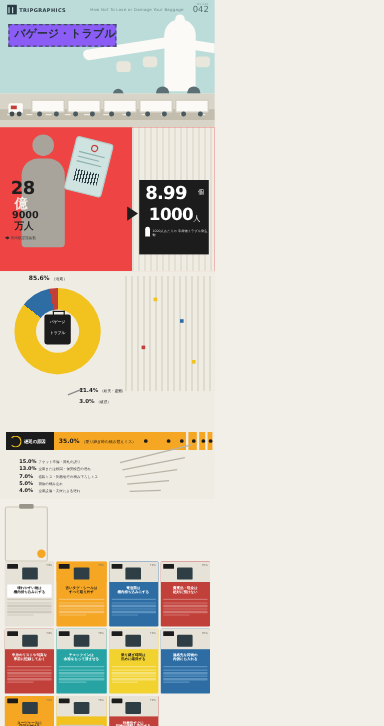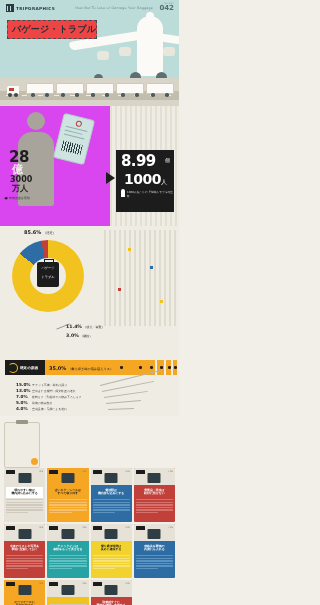--- a/index.html
+++ b/index.html
@@ -15,24 +15,24 @@
   .header{position:relative;height:78px;background:#bcdcd9;overflow:hidden;}
   .hdr-top{position:relative;height:16px;}
   .logo{position:absolute;left:6px;top:4px;display:flex;align-items:center;gap:2px;}
   .logo-mark{width:8px;height:8px;background:#2b3a42;position:relative;}
   .logo-mark:before{content:"";position:absolute;left:1px;top:1.5px;width:1.2px;height:5px;background:#bcdcd9;}
   .logo-mark:after{content:"";position:absolute;left:4px;top:1.5px;width:1.2px;height:5px;background:#bcdcd9;}
   .logo-txt{font-size:4.2px;letter-spacing:.35px;color:#2b3a42;font-weight:bold;}
   .hdr-en{position:absolute;right:26px;top:6px;font-size:3.3px;color:#6f8b8d;letter-spacing:.2px;}
   .hdr-num{position:absolute;right:5px;top:2px;text-align:right;}
   .hdr-num .no{font-size:2.4px;color:#7e999b;letter-spacing:.2px;}
-  .hdr-num .pg{font-size:7px;color:#51706f;font-weight:bold;line-height:7px;}
+  .hdr-num .pg{font-size:7px;color:#51706f;font-weight:normal;line-height:7px;}
 
   .title-box{position:absolute;left:7px;top:20px;width:82px;border:1.1px dashed #3d4f54;
-             background:#ef4444;padding:3px 2px 3px 4px;z-index:6;}
+             background:#8b5cf6;padding:3px 2px 3px 4px;z-index:6;}
   .t-line1{font-size:9px;font-weight:bold;color:#23323a;letter-spacing:.2px;line-height:11px;white-space:nowrap;}
   .t-line2{font-size:9px;font-weight:bold;color:#23323a;letter-spacing:.2px;line-height:11px;display:flex;align-items:flex-end;gap:2px;}
   .t-bags{display:inline-block;}
   .bag-s{display:inline-block;width:5px;height:3.5px;background:#23323a;border-radius:.5px;margin-right:1px;}
   .bag-l{display:inline-block;width:8px;height:6px;background:#23323a;border-radius:.5px;position:relative;}
   .bag-l:before{content:"";position:absolute;left:2.5px;top:-2px;width:3px;height:2px;border:1px solid #23323a;border-bottom:none;}
 
   
   .plane{position:absolute;right:-6px;top:14px;width:120px;height:64px;}
   .fuselage{position:absolute;right:22px;top:4px;width:26px;height:58px;background:#fbfaf6;border-radius:13px 13px 5px 5px;}
@@ -57,21 +57,21 @@
   .dash{position:absolute;top:17px;height:1.2px;background:#efece4;width:5px;}
   .truck{position:absolute;left:7px;top:4px;}
   .tr-cab{position:absolute;left:0;top:4px;width:12px;height:8px;background:#fbfaf6;border-radius:2px 1px 0 0;}
   .tr-win{position:absolute;left:2px;top:5.5px;width:5px;height:3px;background:#c1403a;}
   .tr-w{position:absolute;top:11px;width:4px;height:4px;background:#3d4a50;border-radius:50%;}
   .cart{position:absolute;top:5px;width:26px;height:9px;background:#fbfaf6;border:.8px solid #cfcabd;border-radius:1px;}
   .cart:after{content:"";position:absolute;left:4px;bottom:-3.5px;width:3.5px;height:3.5px;background:#4a5a61;border-radius:50%;
               box-shadow:14px 0 0 #4a5a61;}
 
   
-  .stats{position:relative;height:120px;background:#d946ef;overflow:hidden;}
+  .stats{position:relative;height:120px;background:#ef4444;overflow:hidden;}
   .person{position:absolute;left:14px;top:6px;width:44px;height:96px;}
   .p-head{position:absolute;left:13px;top:0;width:18px;height:18px;background:#a8a49b;border-radius:50%;}
   .p-body{position:absolute;left:4px;top:20px;width:36px;height:74px;background:#a8a49b;border-radius:14px 14px 3px 3px;}
   .n-28{position:absolute;left:9px;top:44px;font-size:15px;font-weight:bold;color:#1e1e1e;letter-spacing:-.5px;line-height:15px;}
   .n-oku{position:absolute;left:12px;top:58px;font-size:11px;font-weight:bold;color:#f4f1ea;line-height:11px;}
   .n-7000{position:absolute;left:10px;top:70px;font-size:8px;font-weight:bold;color:#1e1e1e;line-height:8px;}
   .n-man{position:absolute;left:12px;top:79px;font-size:8px;font-weight:bold;color:#1e1e1e;line-height:8px;}
   .n-cap{position:absolute;left:4px;top:90px;font-size:3px;color:#3a3a3a;white-space:nowrap;}
   .n-cap .pl{display:inline-block;width:4px;height:3px;background:#2b2b2b;
              clip-path:polygon(0 50%,60% 0,100% 45%,60% 100%);margin-right:1px;vertical-align:middle;}
@@ -248,21 +248,21 @@
 
   <div class="stats">
     <div class="grid-bg"></div>
 
     <div class="person">
       <div class="p-head"></div>
         <div class="p-body"></div>
     </div>
     <div class="n-28">28</div>
     <div class="n-oku">億</div>
-    <div class="n-7000">3000</div>
+    <div class="n-7000">9000</div>
     <div class="n-man">万人</div>
     <div class="n-cap">
       <span class="pl"></span><span>年間航空旅客数</span>
     </div>
 
     <div class="tag">
       <div class="tag-hole"></div>
       <div class="tag-line" style="top:11px;width:22px"></div>
       <div class="tag-line" style="top:15px;width:18px"></div>
       <div class="tag-line" style="top:19px;width:21px"></div>

